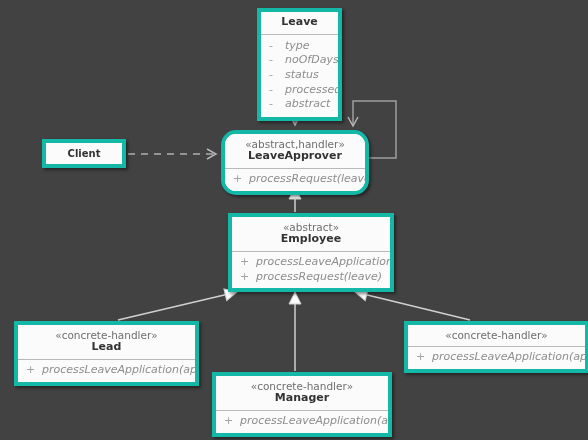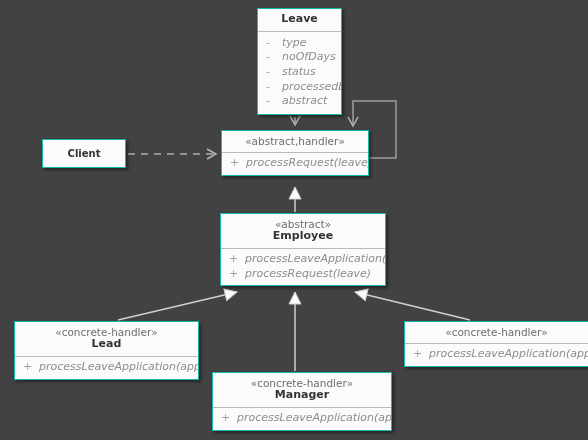--- a/index.html
+++ b/index.html
@@ -9,21 +9,21 @@
     font-family:"DejaVu Sans","Liberation Sans",sans-serif;
     overflow:hidden;
   }
   #canvas{position:relative;width:588px;height:440px;overflow:hidden;}
 
   svg.edges{position:absolute;left:0;top:0;width:588px;height:440px;pointer-events:none;}
 
   .node{
     position:absolute;
     background:#fbfbfb;
-    border:1px solid #14b8a6;
+    border:4px solid #14b8a6;
     box-sizing:border-box;
     box-shadow:2px 2px 3px rgba(0,0,0,0.45);
     overflow:hidden;
   }
   .hdr{
     padding:4px 6px 5px 6px;
     text-align:center;
     line-height:1.18;
     background:#fbfbfb;
   }
@@ -60,22 +60,22 @@
   
   .simple{
     display:flex;align-items:center;justify-content:center;
     font-size:10px;font-weight:bold;color:#333333;
   }
 
   
   #node-leave         {left:257px;top:8px;  width:85px;}
   #node-leave .members{padding-top:4px;padding-bottom:5px;}
   #node-client        {left:42px; top:139px;width:84px;height:29px;}
-  #node-leaveapprover {left:221px;top:130px;width:148px;}
-  #node-employee      {left:220px;top:213px;width:166px;}
+  #node-leaveapprover {left:221px;top:130px;width:148px;border-radius:15px;}
+  #node-employee      {left:228px;top:213px;width:166px;}
   #node-lead          {left:14px; top:321px;width:185px;}
   #node-manager       {left:212px;top:372px;width:180px;}
   #node-director      {left:404px;top:321px;width:185px;}
 </style>
 </head>
 <body>
 
 <div id="canvas">
 
   <svg class="edges" viewBox="0 0 588 440">
@@ -135,20 +135,21 @@
     </div>
   </div>
 
   <div class="node simple" id="node-client">
     <span>Client</span>
   </div>
 
   <div class="node" id="node-leaveapprover">
     <div class="hdr">
       <span class="stereo">«abstract,handler»</span>
+      <span class="nm">LeaveApprover</span>
     </div>
     <div class="sep"></div>
     <div class="members">
       <div class="member">
         <span class="vis">+</span>
         <span class="mtxt">processRequest(leave)</span>
       </div>
     </div>
   </div>
 

